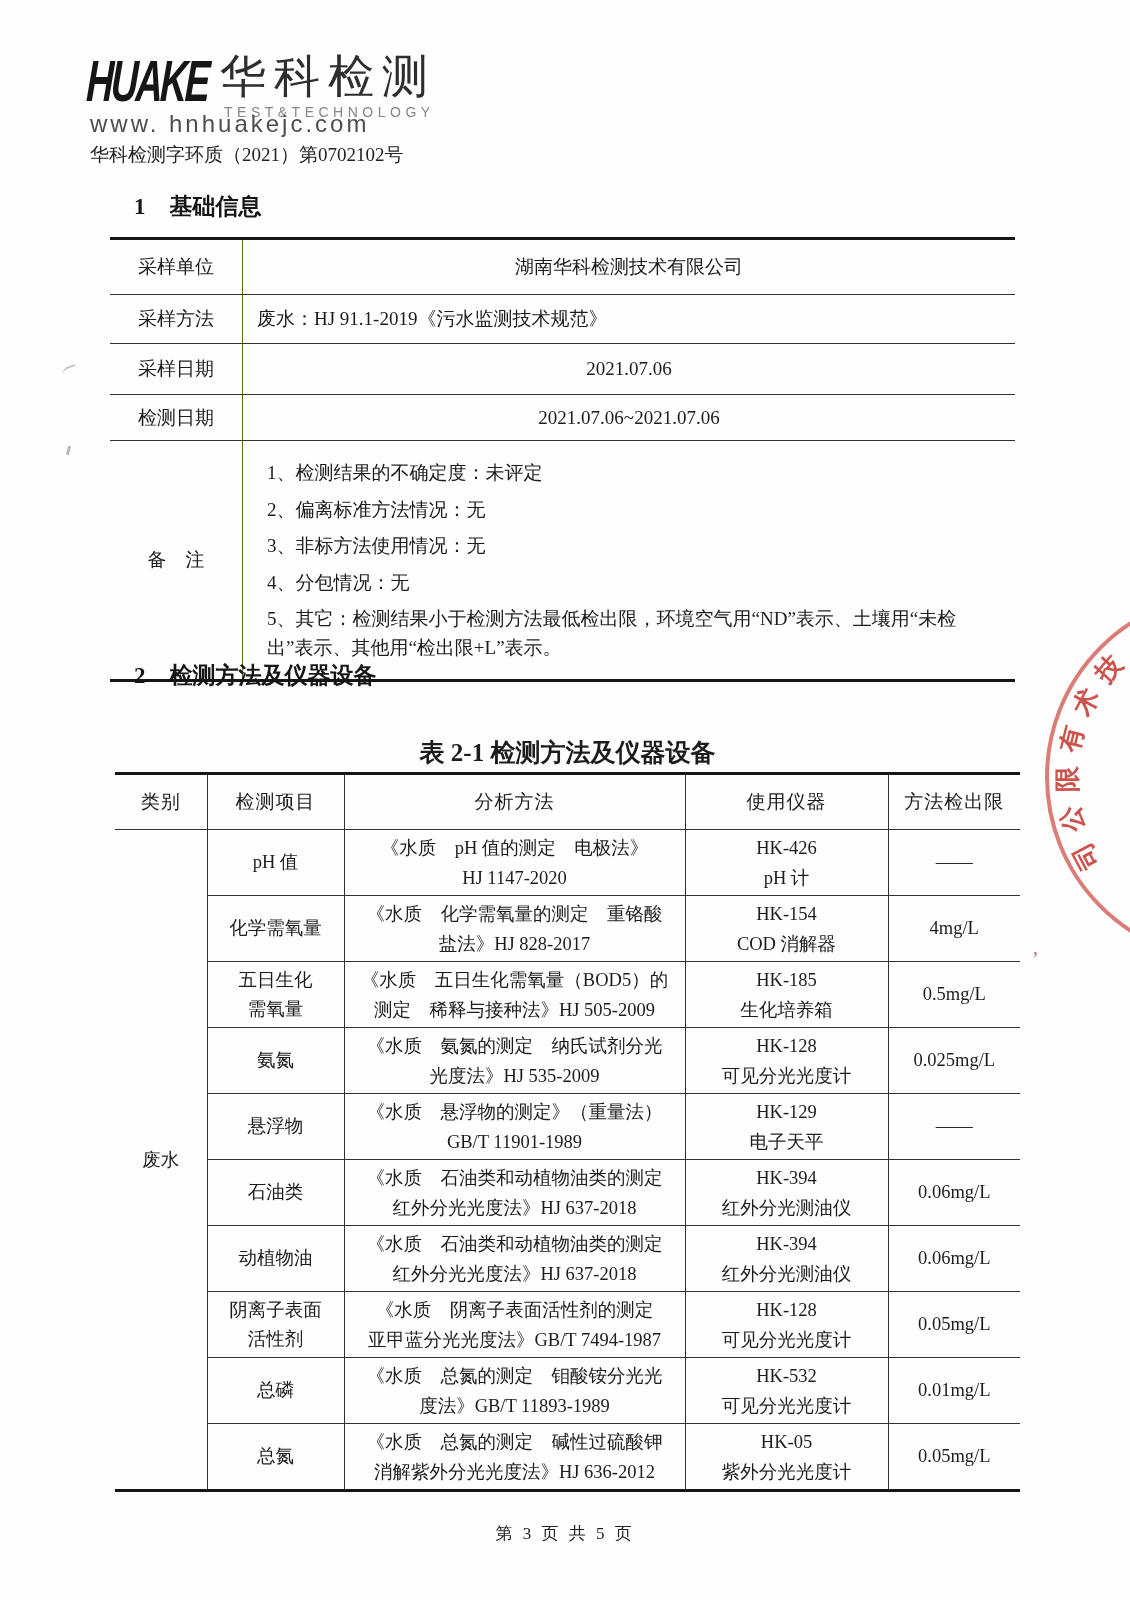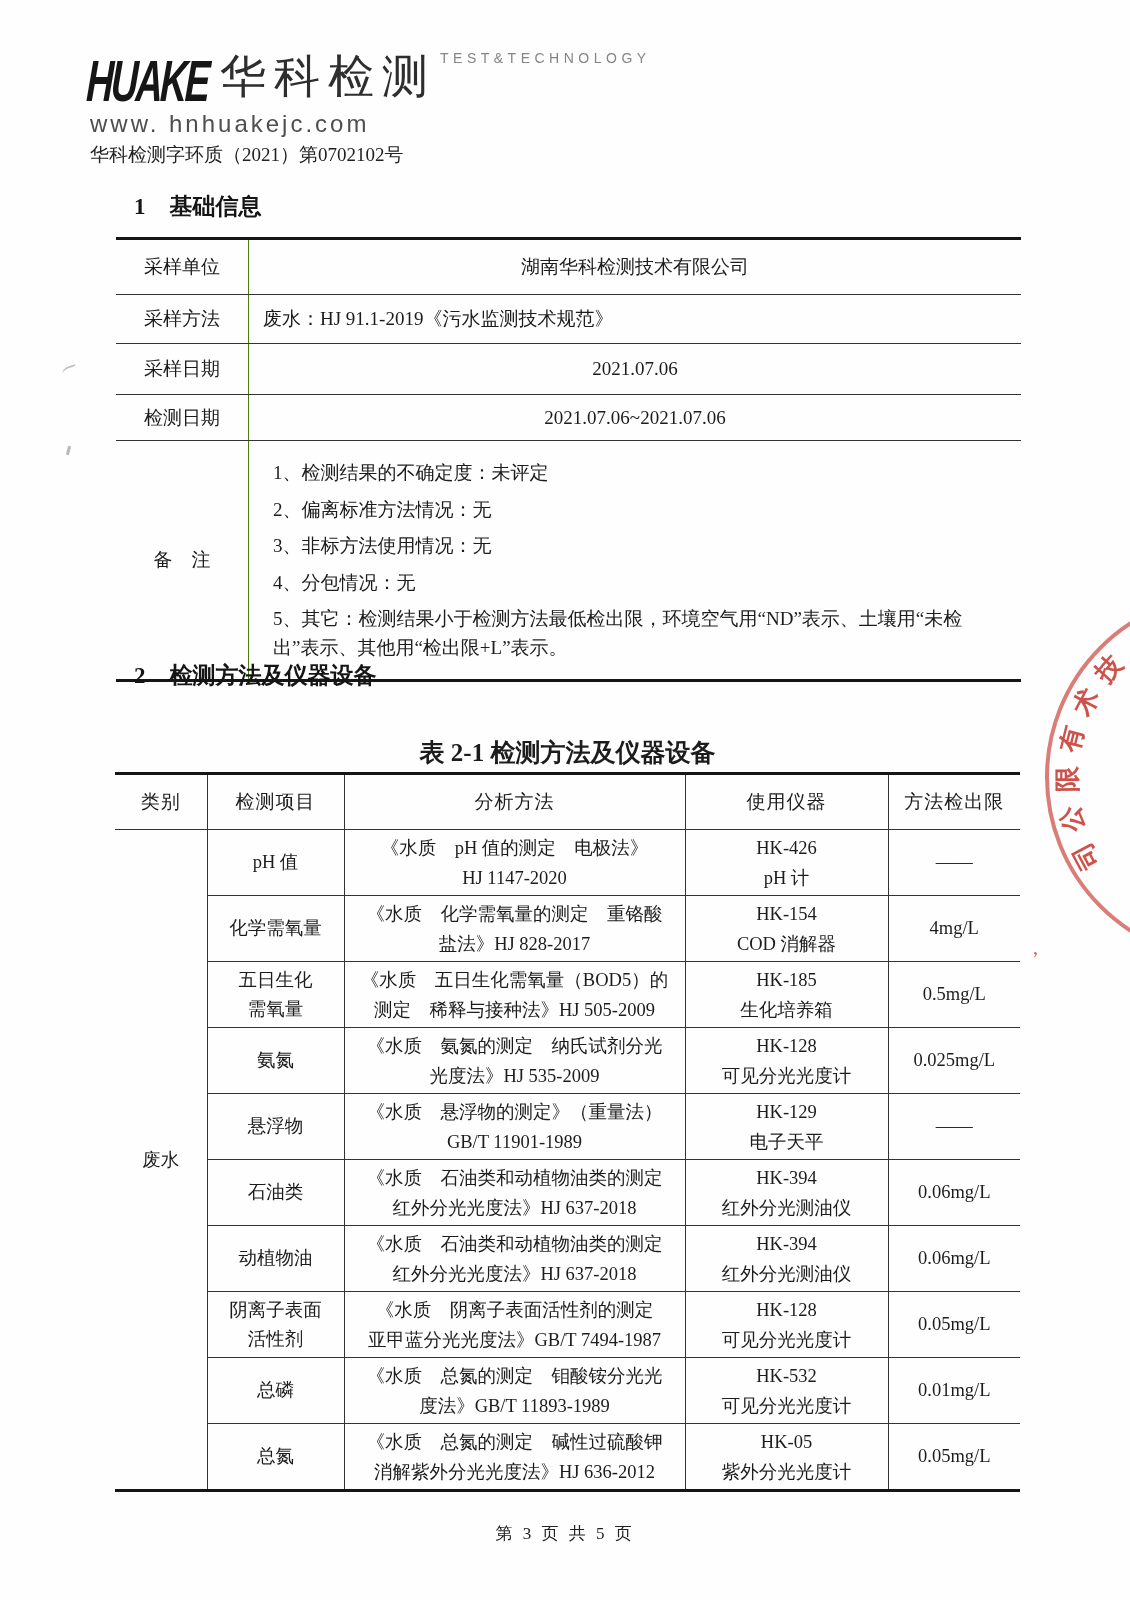--- a/index.html
+++ b/index.html
@@ -11,42 +11,42 @@
   
   .logo-block { position:absolute; left:88px; top:50px; }
   .logo-row { display:flex; align-items:flex-start; }
   .huake {
     display:inline-block; font-family:"Liberation Sans","DejaVu Sans",sans-serif;
     font-weight:900; font-style:italic; font-size:58px; line-height:62px;
     letter-spacing:-4px; color:#161616;
     transform:scaleX(0.65) skewX(-4deg); transform-origin:left top;
     width:130px; white-space:nowrap;
   }
-  .logo-right { display:flex; margin-left:2px; }
+  .logo-right { display:flex; flex-direction:column; margin-left:2px; }
   .logo-cn { font-size:46px; line-height:54px; letter-spacing:8px; color:#2e2e2e; white-space:nowrap; }
   .logo-sub {
     font-family:"Liberation Sans","DejaVu Sans",sans-serif;
     font-size:14px; letter-spacing:4.5px; color:#858585; margin-top:0px; padding-left:4px; white-space:nowrap;
   }
   .logo-site {
     position:absolute; left:90px; top:110px;
     font-family:"Liberation Sans","DejaVu Sans",sans-serif;
     font-size:24px; letter-spacing:3px; color:#4e4e4e; white-space:nowrap;
   }
   .doc-no { position:absolute; left:90px; top:142px; font-size:19px; color:#222; }
 
   
   .sec-title { position:absolute; left:134px; font-size:23px; font-weight:bold; color:#151515; }
   .sec-num { display:inline-block; margin-right:24px; }
   .t2-caption { position:absolute; left:115px; top:736px; width:905px; text-align:center;
                 font-size:25px; font-weight:bold; }
 
   
   .t1 {
-    position:absolute; left:116px; top:237px; width:905px;
+    position:absolute; left:110px; top:237px; width:905px;
     border-collapse:collapse; table-layout:fixed; font-size:19px;
     border-top:3px solid #161616; border-bottom:3px solid #161616;
   }
   .t1 td { border-bottom:1px solid #333; vertical-align:middle; padding:0; }
   .t1 tr:last-child td { border-bottom:none; }
   .t1 .t1-label { width:132px; text-align:center; }
   .t1 .t1-value { border-left:1px solid #4d7c0f; padding:0 14px; }
   .t1 .center { text-align:center; }
   .t1 tr:nth-child(1) td { height:54px; }
   .t1 tr:nth-child(2) td { height:48px; }

